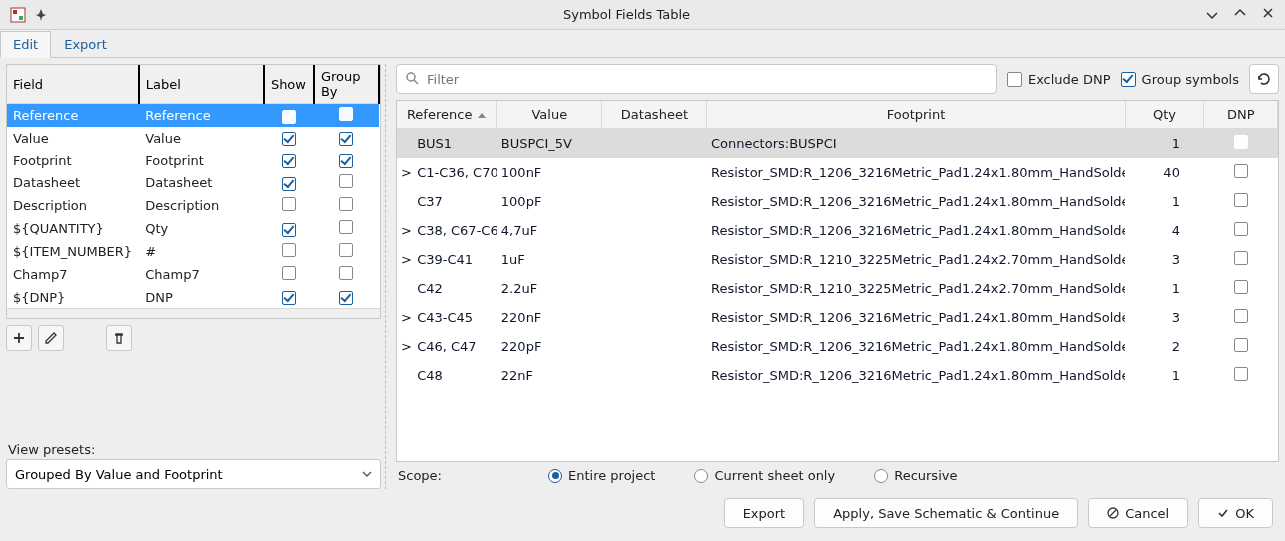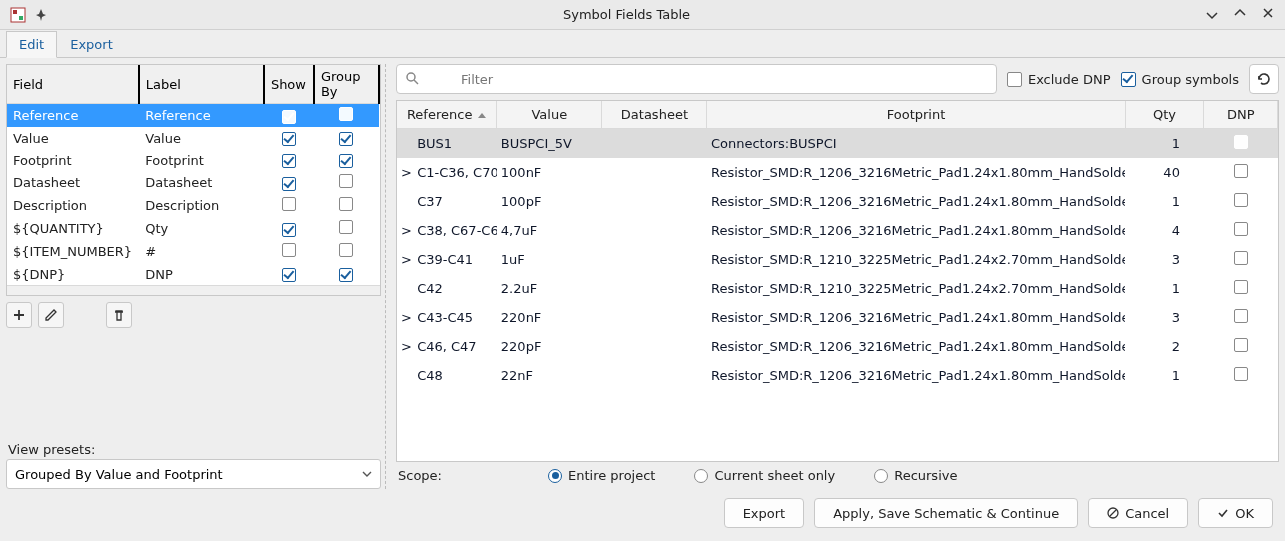--- a/index.html
+++ b/index.html
@@ -5,21 +5,21 @@
   * { box-sizing: border-box; font-family: "Segoe UI", "DejaVu Sans", sans-serif; font-size: 13px; }
   html, body { margin:0; padding:0; width:1285px; height:541px; background:#eeeeee; }
   .window { width:1285px; height:537px; background:#eeeeee; display:flex; flex-direction:column; }
   
   .titlebar { height:30px; display:flex; align-items:center; padding:0 10px; background:#eaeaea; border-bottom:1px solid #d0d0d0;}
   .titlebar .left { display:flex; gap:8px; align-items:center; }
   .titlebar .title { flex:1; text-align:center; color:#222; }
   .titlebar .right { display:flex; gap:14px; align-items:center; }
   .win-icon svg { display:block; }
   
-  .tabs { height:28px; display:flex; align-items:flex-end; padding:0 6px; border-bottom:1px solid #c8c8c8;text-align:center;}
+  .tabs { height:28px; display:flex; align-items:flex-end; padding:0 0; border-bottom:1px solid #c8c8c8;text-align:center;}
   .tab { padding:5px 12px 5px 12px; color:#1a5f9e; border:1px solid transparent; border-bottom:none; cursor:pointer; }
   .tab.active { background:#f6f6f6; border-color:#c8c8c8; color:#1a5f9e; border-bottom:1px solid #f6f6f6; margin-bottom:-1px;}
   
   .content { flex:1; display:flex; padding:6px 6px 0 6px; gap:0; }
   .left-pane { width:380px; display:flex; flex-direction:column; border-right:1px dashed #bbb; padding-right:4px; }
   .splitter { width:6px; cursor:col-resize; }
   .right-pane { flex:1; display:flex; flex-direction:column; padding-left:4px; }
   
   .field-table-wrap { border:1px solid #c8c8c8; background:#fff; }
   .field-table { width:100%; border-collapse:collapse; }
@@ -36,21 +36,21 @@
   
   .field-toolbar { display:flex; gap:6px; padding:6px 0; align-items:center;}
   .icon-btn { width:26px; height:26px; border:1px solid #c8c8c8; border-radius:3px; background:#f6f6f6; display:inline-flex; align-items:center;justify-content:center; cursor:pointer;}
   
   .view-presets-label { color:#222; padding:6px 2px 2px 2px; }
   .combo { height:30px; border:1px solid #c8c8c8; border-radius:3px; background:#fff; display:flex; align-items:center; padding:0 8px; justify-content:space-between; cursor:pointer;}
   .combo .caret { color:#555; }
   
   .right-top { display:flex; gap:10px; align-items:center; margin-bottom:6px;}
   .filter-box { flex:1; height:30px; border:1px solid #c8c8c8; border-radius:4px; background:#fff; display:flex; align-items:center; padding:0 8px; gap:6px;}
-  .filter-box input { border:0; outline:0; flex:1; font-size:13px; color:#000000; background:transparent;margin-left:34px;}
+  .filter-box input { border:0; outline:0; flex:1; font-size:13px; color:#000000; background:transparent;}
   .opt { display:flex; align-items:center; gap:6px; color:#222; cursor:pointer;}
   .chk2 { width:15px; height:15px; border:1px solid #888; border-radius:2px; background:#fff; display:inline-flex; align-items:center; justify-content:center;}
   .chk2.on { border-color:#1a5f9e; }
   .chk2.on::after { content:""; width:8px; height:4px; border-left:2px solid #1a5f9e; border-bottom:2px solid #1a5f9e; transform:rotate(-50deg) translate(1px,-1px);}
   .refresh-btn { width:30px; height:30px; border:1px solid #c8c8c8; border-radius:4px; background:#fff; display:inline-flex; align-items:center; justify-content:center; cursor:pointer;}
   
   .grid-wrap { flex:1; border:1px solid #c8c8c8; background:#fff; overflow:hidden; display:flex; flex-direction:column;}
   .grid { width:100%; border-collapse:collapse; table-layout:fixed;}
   .grid th { background:#f4f4f4; text-align:center; font-weight:normal; padding:6px 4px; border-right:1px solid #dadada; border-bottom:1px solid #dadada; color:#222;}
   .grid td { padding:6px 4px; border-bottom:0; color:#0f172a; white-space:nowrap; overflow:hidden; text-overflow:clip;}
@@ -168,20 +168,26 @@
                 <td class="center"><span class="chk on"></span></td>
                 <td class="center"><span class="chk "></span></td>
               </tr>
               <tr>
                 <td>${ITEM_NUMBER}</td>
                 <td>#</td>
                 <td class="center"><span class="chk "></span></td>
                 <td class="center"><span class="chk "></span></td>
               </tr>
               <tr>
+                <td>Champ7</td>
+                <td>Champ7</td>
+                <td class="center"><span class="chk "></span></td>
+                <td class="center"><span class="chk "></span></td>
+              </tr>
+              <tr>
                 <td>${DNP}</td>
                 <td>DNP</td>
                 <td class="center"><span class="chk on"></span></td>
                 <td class="center"><span class="chk on"></span></td>
               </tr>
             </tbody>
         </table>
         <div class="left-scrollbar"></div>
       </div>
 

